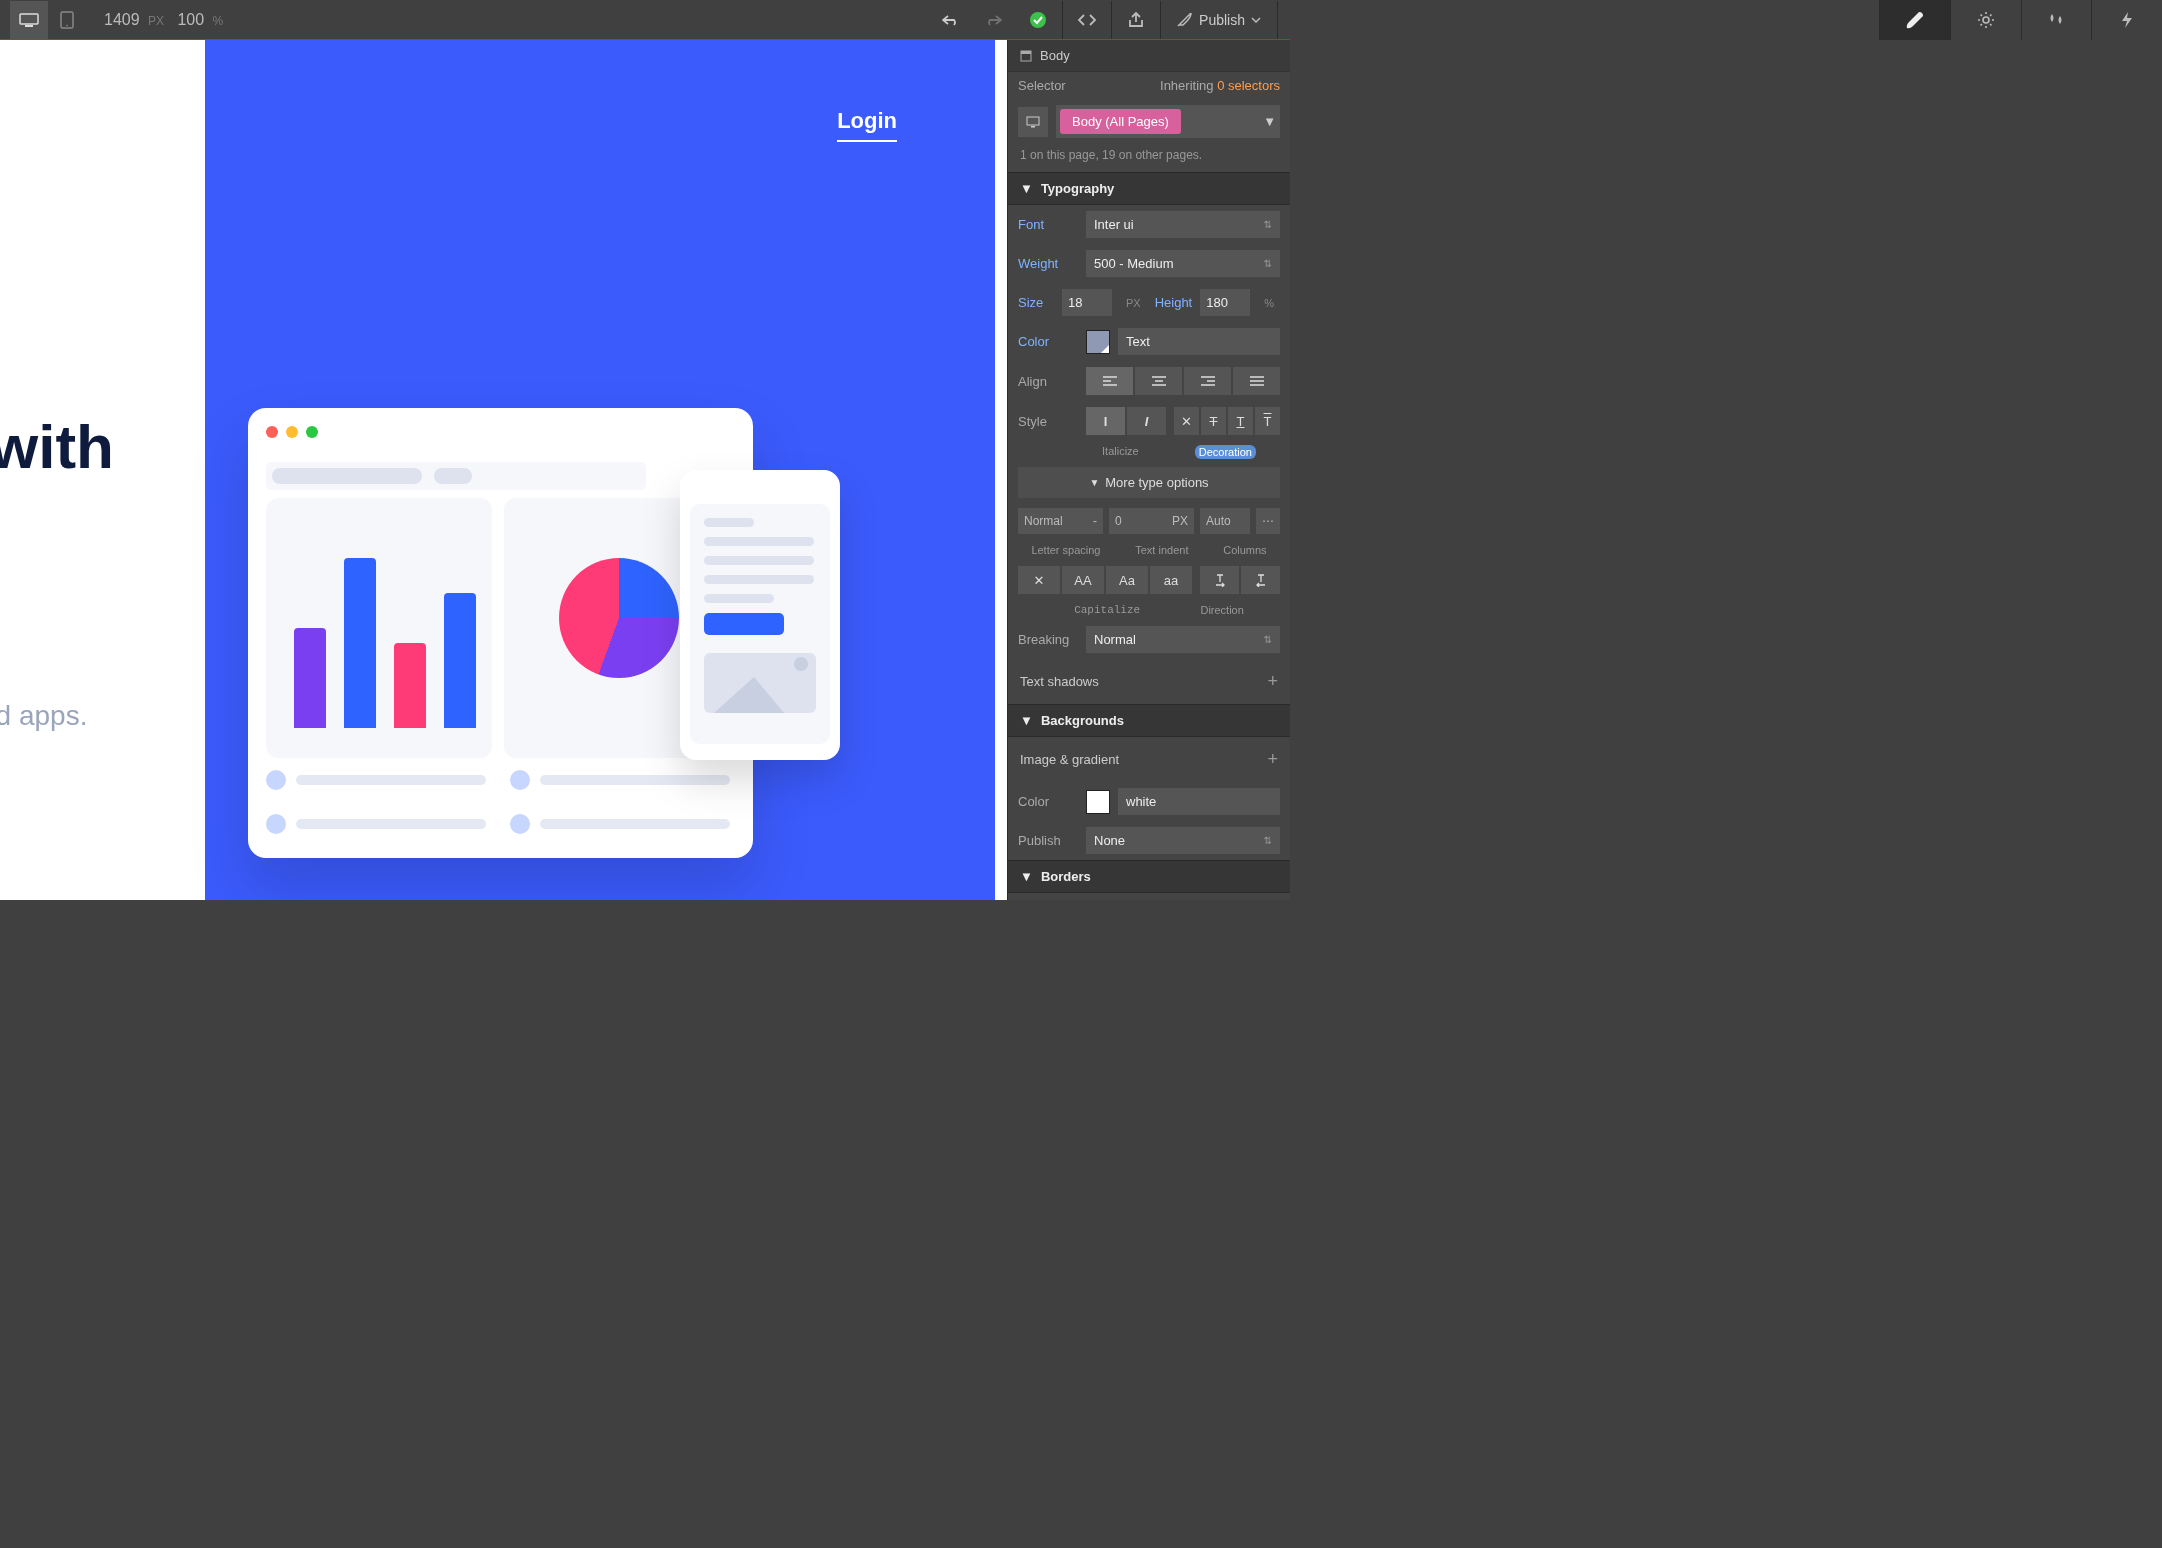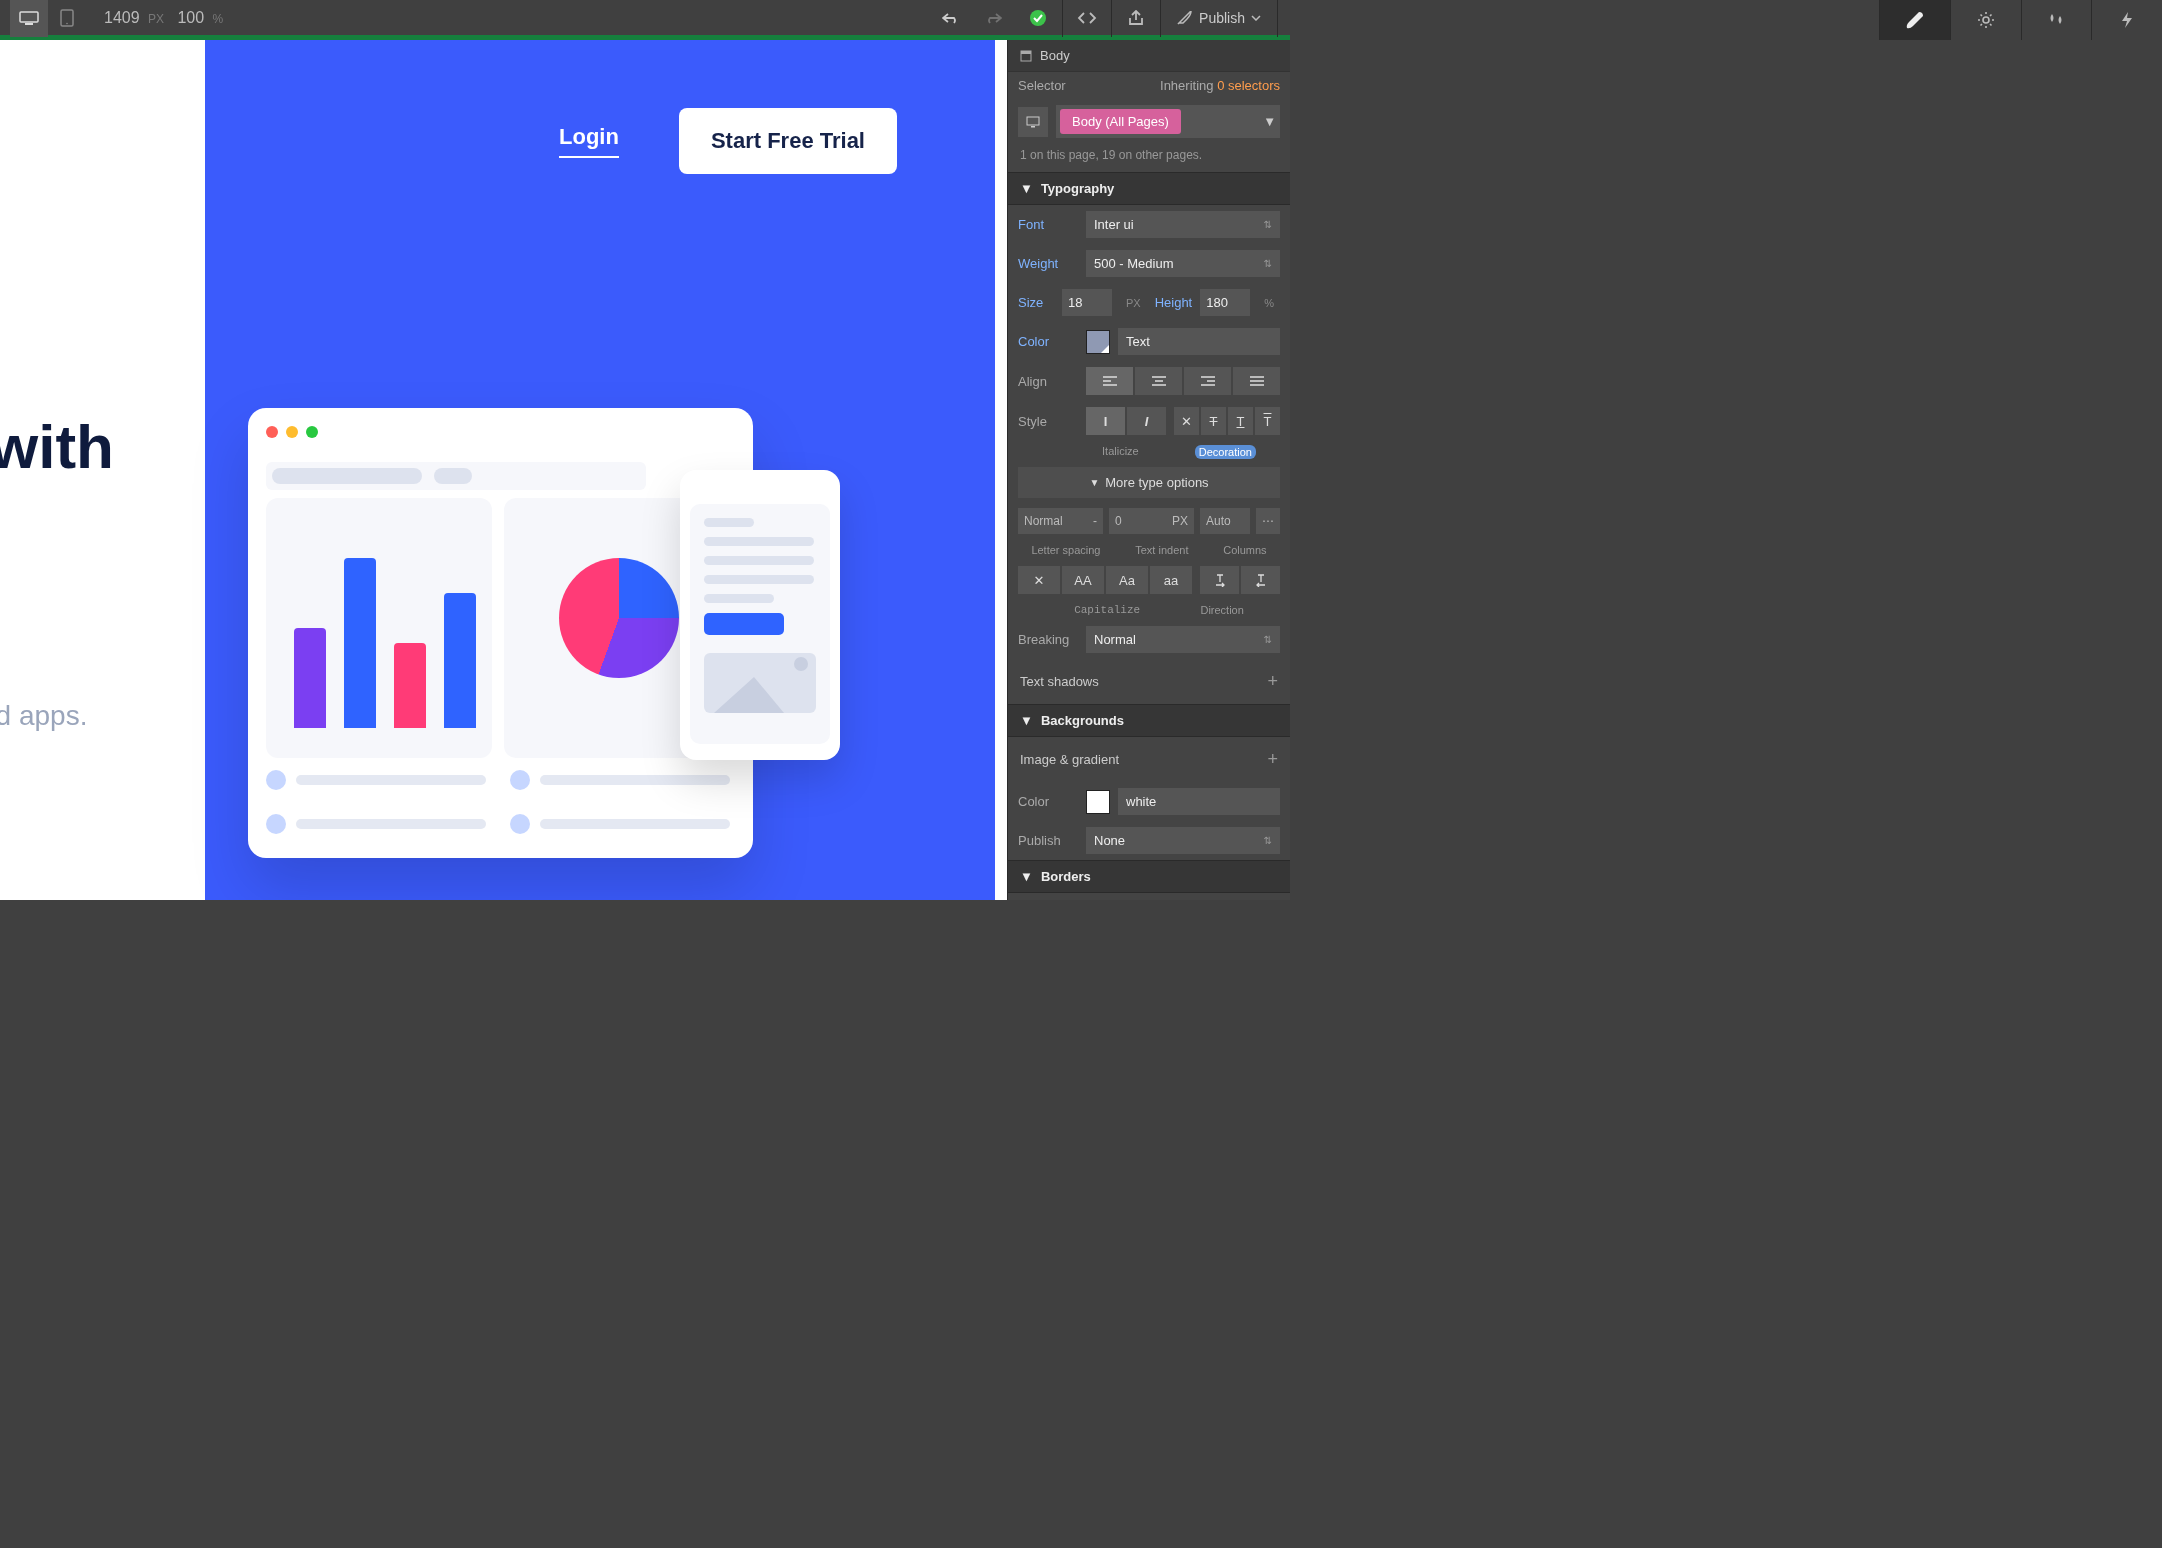--- a/index.html
+++ b/index.html
@@ -13,21 +13,21 @@
   flex-direction: column;
 }
 .topbar {
   height: 40px;
   background: #404040;
   display: flex;
   align-items: center;
   padding: 0 10px;
   color: #bbb;
   font-size: 14px;
-  border-bottom: 5px solid #15803d;
+  border-bottom: 1px solid #15803d;
 }
 .topbar .tb-left { display: flex; align-items: center; gap: 0; }
 .topbar .devbtn {
   width: 38px; height: 38px;
   display: flex; align-items: center; justify-content: center;
   cursor: pointer;
 }
 .topbar .devbtn.active { background: #555; }
 .topbar .dims { margin-left: 18px; color: #bbb; font-size: 16px; }
 .topbar .dims .unit { color: #777; margin-left: 4px; font-size: 12px;}
@@ -325,21 +325,20 @@
     </div>
   </div>
 </div>
 
 <div class="main">
   <div class="canvas">
     <div class="page">
       <div class="hero-blue"></div>
       <div class="nav">
         <div class="login">Login</div>
-        <div class="trial">Start Free Trial</div>
       </div>
       <div class="headline">
         <span>with</span>
       </div>
       <div class="subhead">nd apps.</div>
 
       <div class="illus">
         <div class="dots">
             <span class="r"></span>
             <span class="y"></span>

